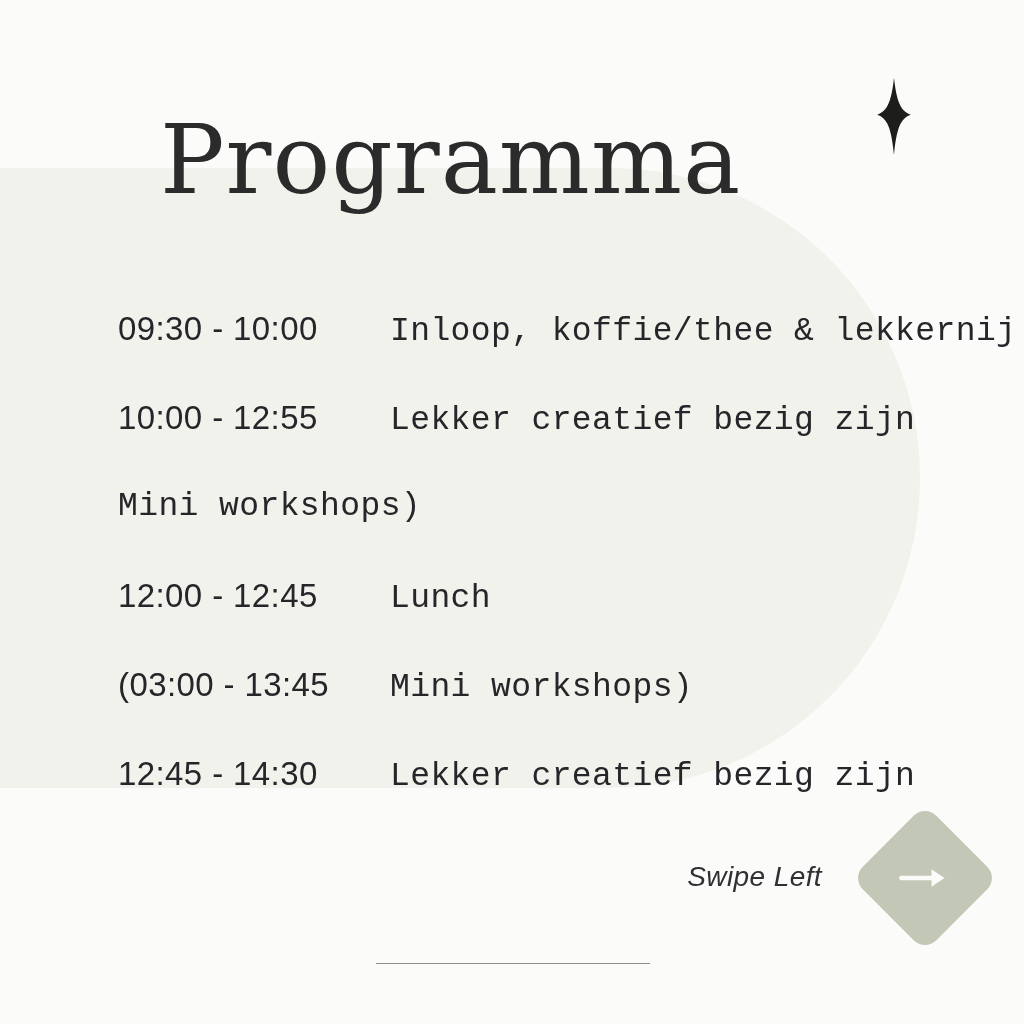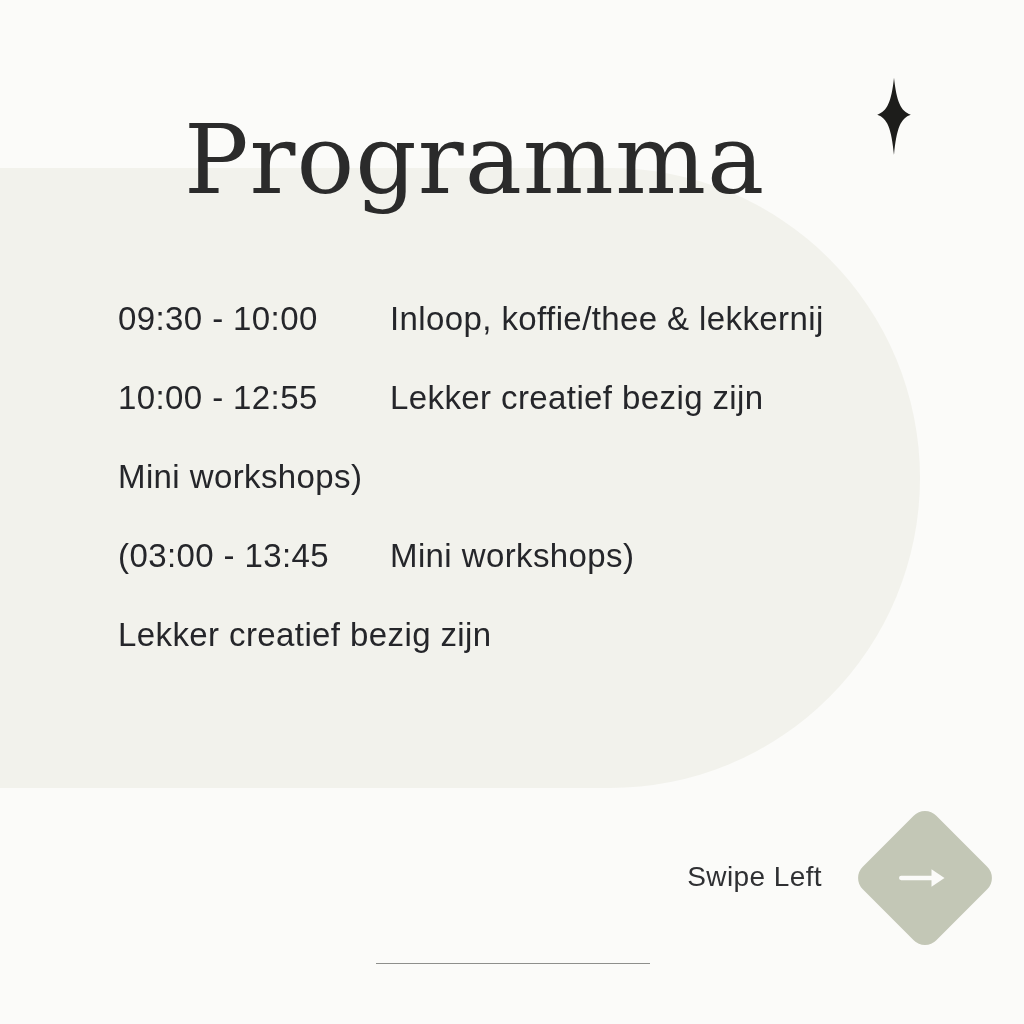--- a/index.html
+++ b/index.html
@@ -24,21 +24,21 @@
     width: 1040px;
     height: 620px;
     background: #f2f2ec;
     border-top-right-radius: 310px;
     border-bottom-right-radius: 310px;
   }
 
   
   .title {
     position: absolute;
-    left: 184px;
+    left: 160px;
     top: 112px;
     font-family: "DejaVu Serif", "Liberation Serif", serif;
     font-weight: 400;
     font-size: 96px;
     line-height: 1.0;
     letter-spacing: 1px;
     color: #2b2b2b;
     white-space: nowrap;
   }
 
@@ -59,37 +59,40 @@
     width: 860px;
   }
   .row {
     display: flex;
     align-items: baseline;
     height: 79px;
     color: #25262a;
     font-size: 33px;
     letter-spacing: 0.4px;
     white-space: nowrap;
+    margin-top: 10px;
   }
   .row .time {
     width: 272px;
     flex: 0 0 272px;
   }
   .row .desc {
     flex: 1 1 auto;
+    font-family: Liberation Mono, monospace;
   }
 
   
   .swipe-label {
     position: absolute;
     right: 202px;
     top: 861px;
     font-size: 28px;
     color: #2f3033;
     letter-spacing: 0.4px;
+    font-style: italic;
   }
   .swipe-button {
     position: absolute;
     left: 873px;
     top: 826px;
     width: 104px;
     height: 104px;
     background: #c3c7b6;
     border-radius: 16px;
     transform: rotate(45deg);
@@ -136,27 +139,32 @@
 
   <div class="row">
     <span class="time">10:00 - 12:55</span>
     <span class="desc">Lekker creatief bezig zijn</span>
   </div>
 
   <div class="row">
     <span class="desc">Mini workshops)</span>
   </div>
 
+  <div class="row">
+    <span class="time">12:00 - 12:45</span>
+    <span class="desc">Lunch</span>
+  </div>
 
   <div class="row">
     <span class="time">(03:00 - 13:45</span>
     <span class="desc">Mini workshops)</span>
   </div>
 
   <div class="row">
+    <span class="time">12:45 - 14:30</span>
     <span class="desc">Lekker creatief bezig zijn</span>
   </div>
 
 </div>
 
 <div class="swipe-label">Swipe Left</div>
 
 <div class="swipe-button">
   <span class="arrow">
     <svg viewBox="0 0 48 24" width="52" height="26" aria-hidden="true">

